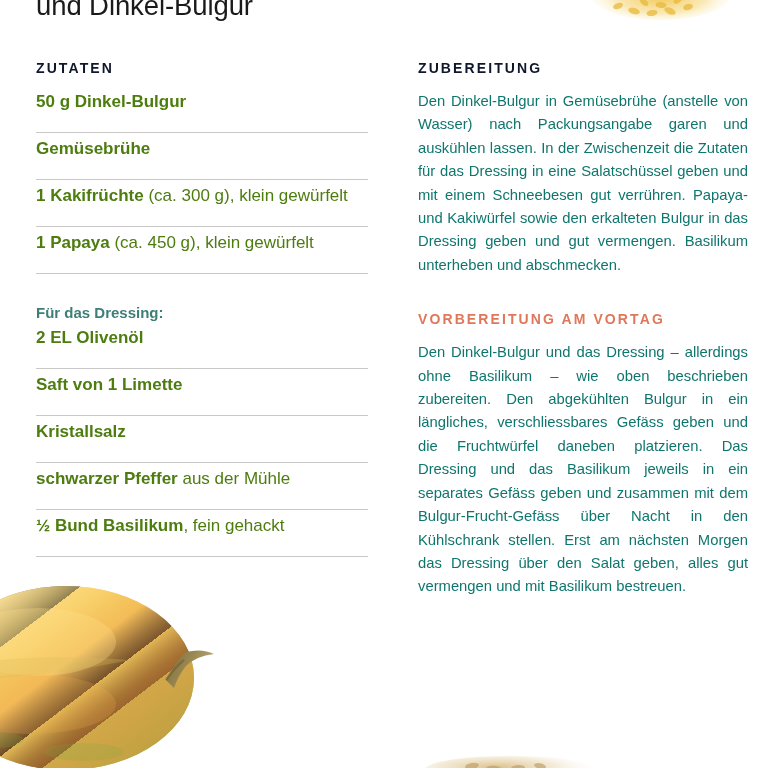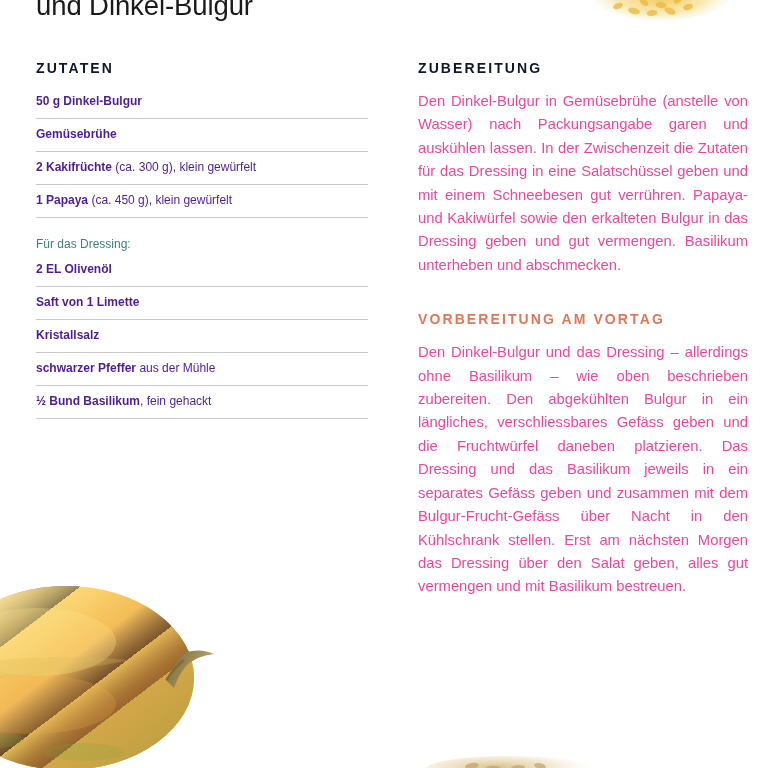--- a/index.html
+++ b/index.html
@@ -92,43 +92,43 @@
   .section-head.orange{ color: #e0775a; }
 
   
   .ingredients {
     list-style: none;
     margin: 0;
     padding: 0;
     border-top: 0;
   }
   .ingredients li {
-    font-size: 12px;
+    font-size: 17px;
     line-height: 19px;
-    padding: 6px 0 7px 0;
+    padding: 6px 0 21px 0;
     border-bottom: 1px solid #c9c9c9;
-    color: #4c1d95;
+    color: #4d7c0f;
   }
   .ingredients li:first-child { padding-top: 2px; }
   .ingredients li .qty { font-weight: bold; }
   .ingredients li .note { font-weight: 400; text-align: center; }
 
   .dressing-label {
-    font-size: 12px;
+    font-size: 15px;
     line-height: 19px;
     color: #3d7f78;
-    font-weight: 400;
-    margin: 17px 0 4px 0;
+    font-weight: 700;
+    margin: 29px 0 4px 0;
   }
 
   
   .prose {
     font-size: 14.8px;
     line-height: 23.4px;
-    color: #ec4899;
+    color: #0f766e;
     margin: 0;
     text-align: justify;
     hyphens: none;
   }
   .block-gap { height: 34px; }
 </style>
 </head>
 <body>
 
 <svg class="photo-bulgur-top" viewBox="0 0 210 70">
@@ -222,21 +222,21 @@
     <h2 class="section-head teal">ZUTATEN</h2>
 
     <ul class="ingredients">
       <li>
         <span class="qty">50 g Dinkel-Bulgur</span><span class="note"></span>
       </li>
       <li>
         <span class="qty">Gemüsebrühe</span><span class="note"></span>
       </li>
       <li>
-        <span class="qty">2 Kakifrüchte</span><span class="note"> (ca. 300 g), klein gewürfelt</span>
+        <span class="qty">1 Kakifrüchte</span><span class="note"> (ca. 300 g), klein gewürfelt</span>
       </li>
       <li>
         <span class="qty">1 Papaya</span><span class="note"> (ca. 450 g), klein gewürfelt</span>
       </li>
     </ul>
 
     <div class="dressing-label">Für das Dressing:</div>
 
     <ul class="ingredients">
       <li>

